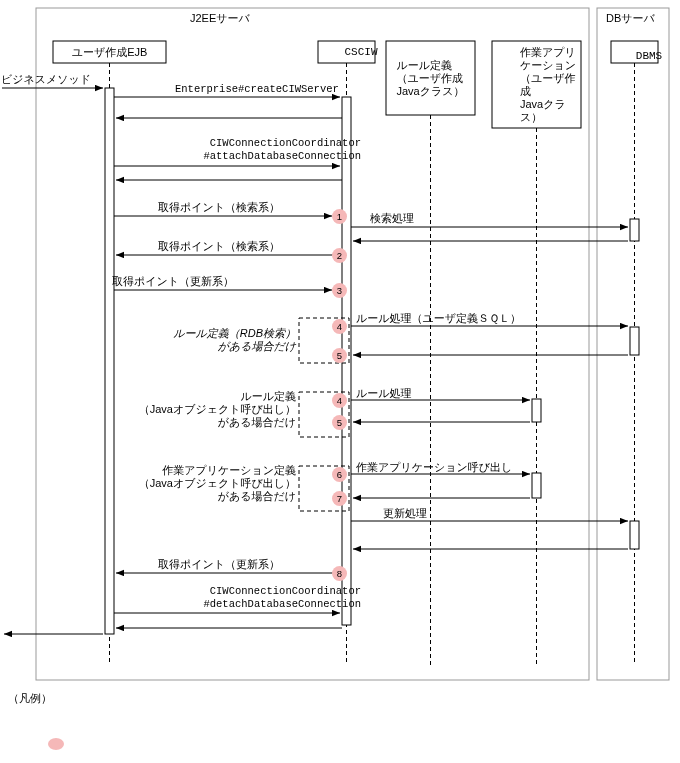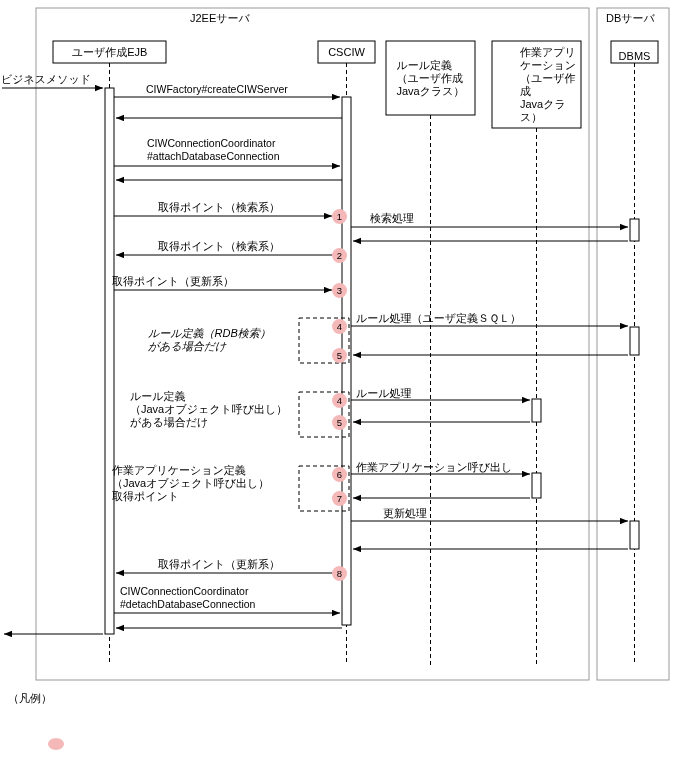--- a/index.html
+++ b/index.html
@@ -28,26 +28,27 @@
     height: 763px;
   }
   .lbl {
     position: absolute;
     font-size: 11px;
     line-height: 13px;
     white-space: pre;
     color: #000;
   }
   .mono {
-    font-family: Liberation Sans, sans-serif;
+    font-family: Liberation Mono, monospace;
     font-size: 10.5px;
     line-height: 13px;
+    padding-left: 29px;
   }
   .ctr {
-    text-align: left;
+    text-align: right;
   }
   .box-label {
     position: absolute;
     display: flex;
     align-items: center;
     justify-content: center;
     font-size: 11px;
     line-height: 13px;
     box-sizing: border-box;
   }
@@ -155,41 +156,41 @@
 （ユーザ作成
 Javaクラス）</div>
   <div class="box-label" style="left:492px; top:41px; width:89px; height:87px; white-space:pre-line;padding-left:28px;">作業アプリ
 ケーション
 （ユーザ作成
 Javaクラス）</div>
   <div class="box-label mono" style="left:611px; top:41px; width:47px; height:30px;">DBMS</div>
 
   <div class="lbl" style="left:1px; top:73px;">ビジネスメソッド</div>
 
-  <div class="lbl mono" style="left:146px; top:83px;">CIWFactory#createCIWServer</div>
+  <div class="lbl mono" style="left:146px; top:83px;">Enterprise#createCIWServer</div>
   <div class="lbl mono ctr" style="left:147px; top:137px; width:185px; white-space:pre-line;">CIWConnectionCoordinator
 #attachDatabaseConnection</div>
 
   <div class="lbl" style="left:158px; top:201px;">取得ポイント（検索系）</div>
   <div class="lbl" style="left:370px; top:212px;text-align:right;">検索処理</div>
   <div class="lbl" style="left:158px; top:240px;">取得ポイント（検索系）</div>
   <div class="lbl" style="left:112px; top:275px;">取得ポイント（更新系）</div>
 
   <div class="lbl ctr" style="left:148px; top:327px; width:148px; white-space:pre-line;font-style:italic;">ルール定義（RDB検索）
 がある場合だけ</div>
   <div class="lbl" style="left:356px; top:312px;">ルール処理（ユーザ定義ＳＱＬ）</div>
 
   <div class="lbl ctr" style="left:130px; top:390px; width:166px; white-space:pre-line;">ルール定義
 （Javaオブジェクト呼び出し）
 がある場合だけ</div>
   <div class="lbl" style="left:356px; top:387px;">ルール処理</div>
 
   <div class="lbl ctr" style="left:112px; top:464px; width:184px; white-space:pre-line;">作業アプリケーション定義
 （Javaオブジェクト呼び出し）
-取得ポイント</div>
+がある場合だけ</div>
   <div class="lbl" style="left:356px; top:461px;">作業アプリケーション呼び出し</div>
 
   <div class="lbl" style="left:383px; top:507px;">更新処理</div>
   <div class="lbl" style="left:158px; top:558px;">取得ポイント（更新系）</div>
   <div class="lbl mono ctr" style="left:120px; top:585px; width:212px; white-space:pre-line;">CIWConnectionCoordinator
 #detachDatabaseConnection</div>
 
   <div class="dot-num" style="left:332px; top:209px;">1</div>
   <div class="dot-num" style="left:332px; top:248px;">2</div>
   <div class="dot-num" style="left:332px; top:283px;">3</div>

